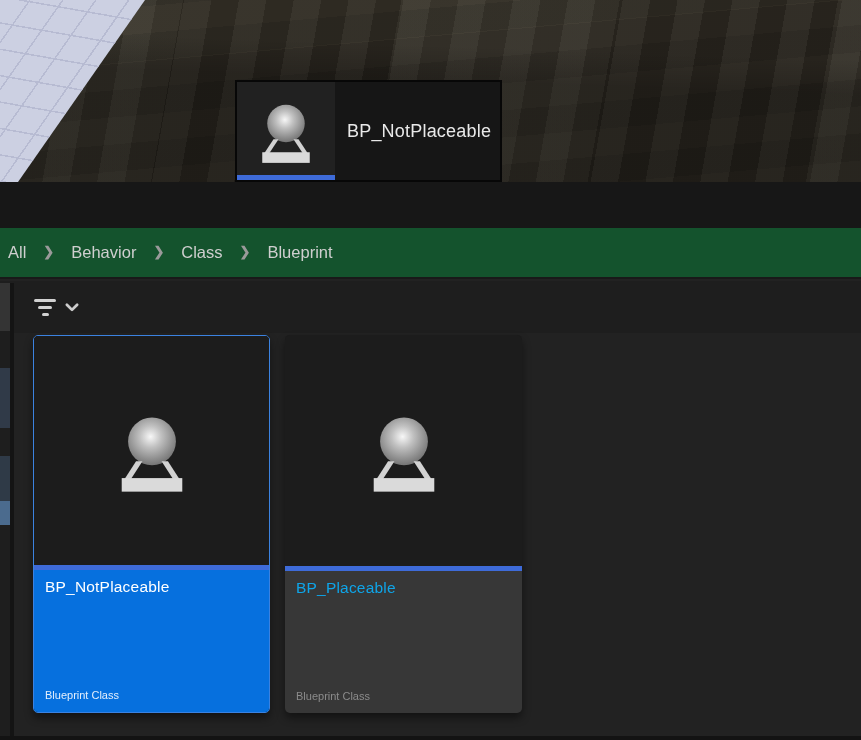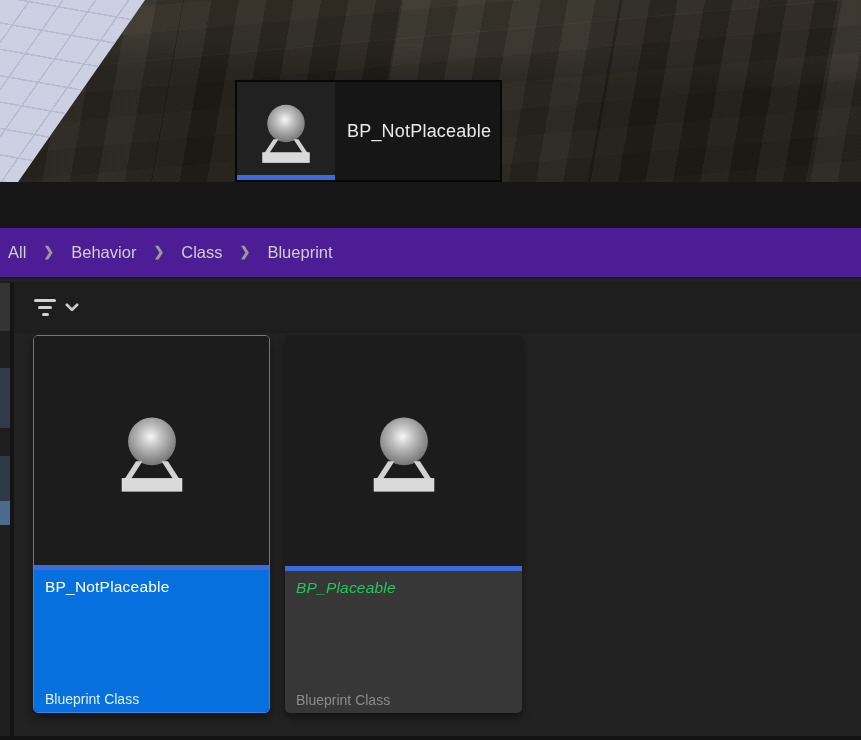--- a/index.html
+++ b/index.html
@@ -40,21 +40,21 @@
   .drag-thumb .type-bar { position:absolute; left:0; bottom:0; width:100%; height:5px;
     background:var(--class-type-blue); }
   .drag-label { flex:1; display:flex; align-items:center; padding-left:12px;
     color:#e9e9e9; font-size:18px; letter-spacing:0.2px; }
 
   
   .cb-header { position:absolute; left:0; top:182px; width:861px; height:46px; background:#171717; }
 
   
   .breadcrumb { position:absolute; left:0; top:228px; width:861px; height:51px;
-    background:#4c1d95; border-bottom:2px solid #191919;
+    background:#14532d; border-bottom:2px solid #191919;
     display:flex; align-items:center; padding-left:8px; }
   .crumb { color:#cfcfcf; font-size:16.5px; cursor:pointer; }
   .crumb-sep { color:#9a9a9a; font-size:13px; font-weight:bold; margin:0 17px;
     transform:translateY(-1px); }
 
   
   .search-row { position:absolute; left:0; top:281px; width:861px; height:52px; background:#1e1e1e; }
   .filter-button { position:absolute; left:32px; top:12px; width:58px; height:28px;
     display:flex; align-items:center; cursor:pointer; }
   .funnel { display:flex; flex-direction:column; align-items:center; gap:4px; width:26px; }
@@ -87,22 +87,22 @@
   .tile-1 { left:19px; border:1px solid #3b82e0; }
   .tile-2 { left:271px; }
   .tile .thumb { height:231px; display:flex; align-items:center; justify-content:center; background:#1c1c1c; }
   .tile-1 .thumb { height:229px; }
   .tile .type-strip { height:5px; background:var(--class-type-blue); }
   .tile .name-area { position:relative; height:142px; padding:8px 11px; }
   .tile-1 .name-area { background:var(--selection-blue); }
   .tile-2 .name-area { background:#373737; }
   .asset-title { font-size:15.5px; letter-spacing:0.2px; }
   .tile-1 .asset-title { color:#ffffff; }
-  .tile-2 .asset-title { color:#22c55e;font-style:italic; }
-  .asset-type { position:absolute; left:11px; bottom:5px; font-size:14px;margin-top:22px; }
+  .tile-2 .asset-title { color:#0ea5e9; }
+  .asset-type { position:absolute; left:11px; bottom:11px; font-size:11px;margin-top:22px; }
   .tile-1 .asset-type { color:#e3eefc; }
   .tile-2 .asset-type { color:#8b8b8b; }
 
   .bottom-edge { position:absolute; left:0; bottom:0; width:861px; height:4px; background:#131313; }
   .hidden-defs { position:absolute; width:0; height:0; overflow:hidden; }
 </style>
 </head>
 <body>
 
 <div class="stage">

